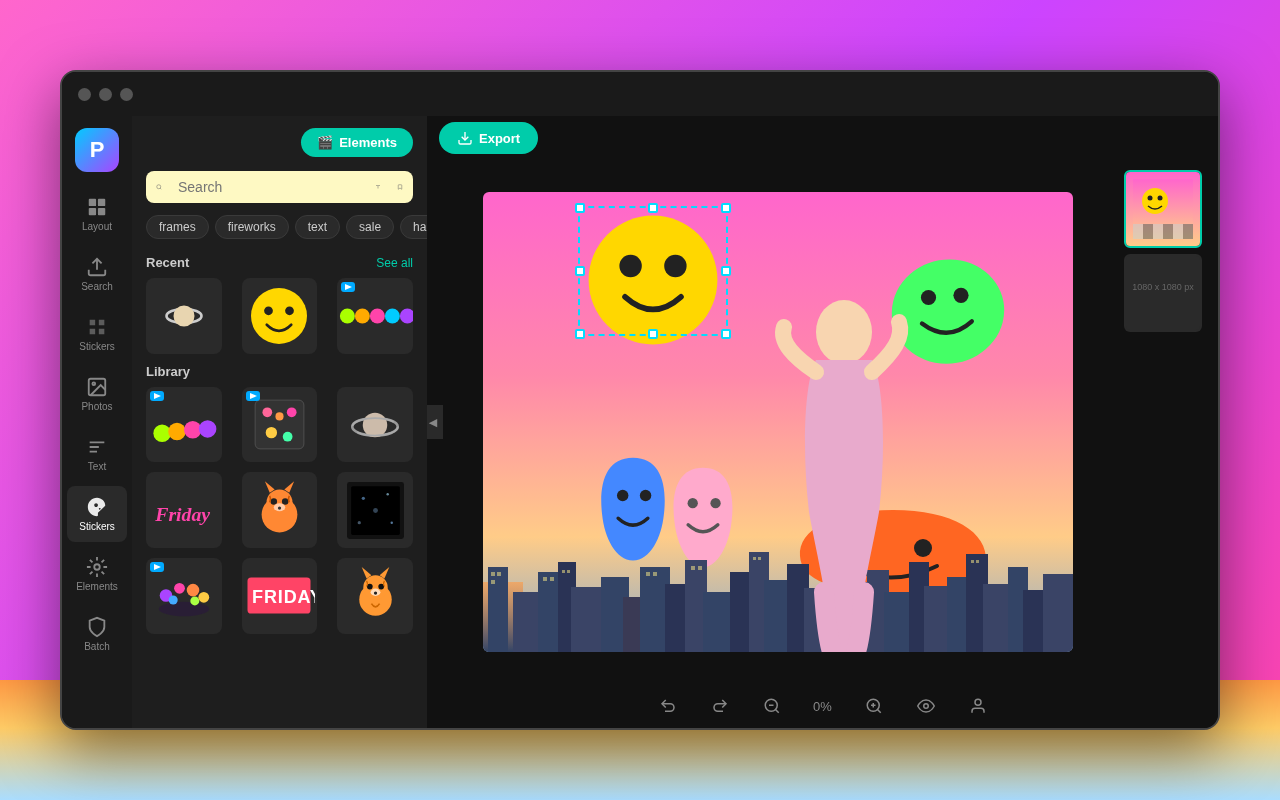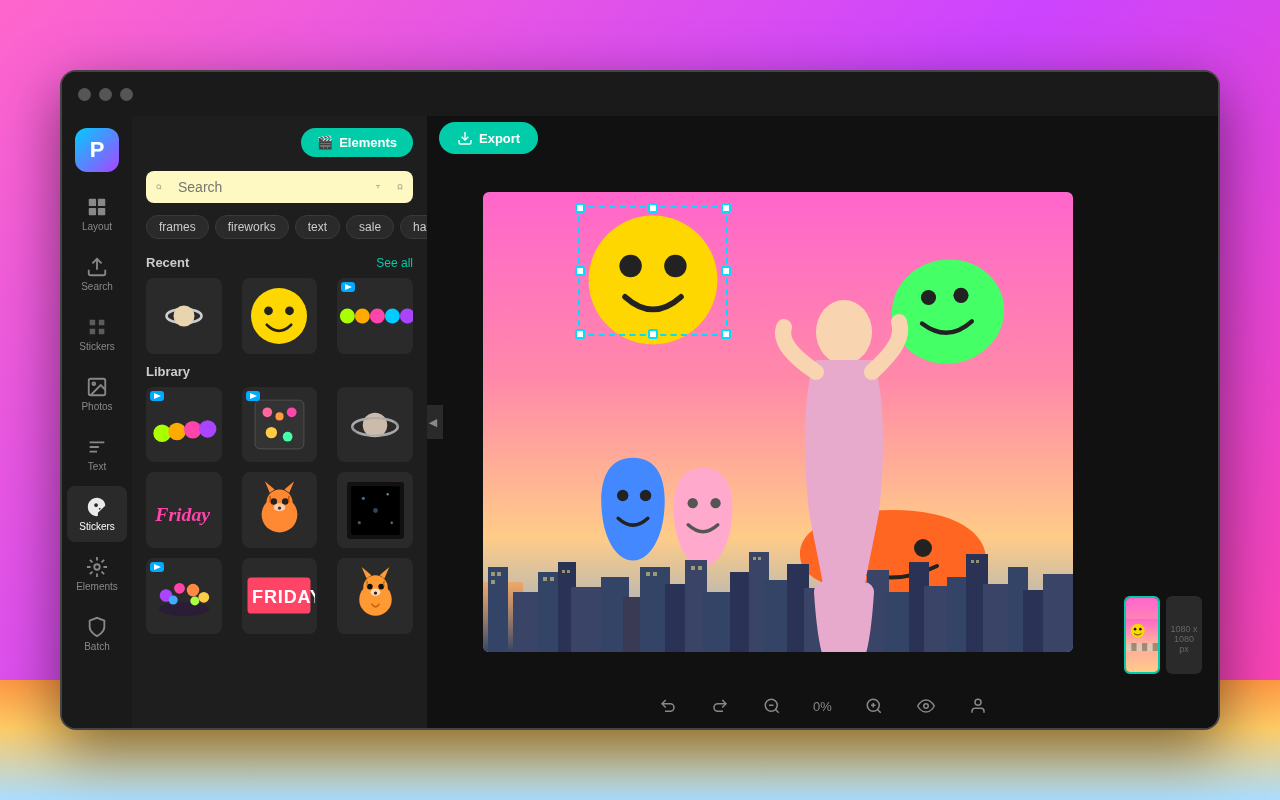--- a/index.html
+++ b/index.html
@@ -407,24 +407,24 @@
       transform: translateX(-20%);
       width: 220px;
       height: 380px;
       z-index: 5;
     }
 
     
     .thumbnail-strip {
       width: 90px;
       display: flex;
+      flex-direction: column;
       gap: 6px;
       padding: 10px 6px;
       flex-shrink: 0;
-      align-items: flex-end;
     }
 
     .thumbnail-card {
       width: 78px;
       height: 78px;
       border-radius: 6px;
       overflow: hidden;
       border: 2px solid transparent;
       cursor: pointer;
       background: #2a2a2a;

